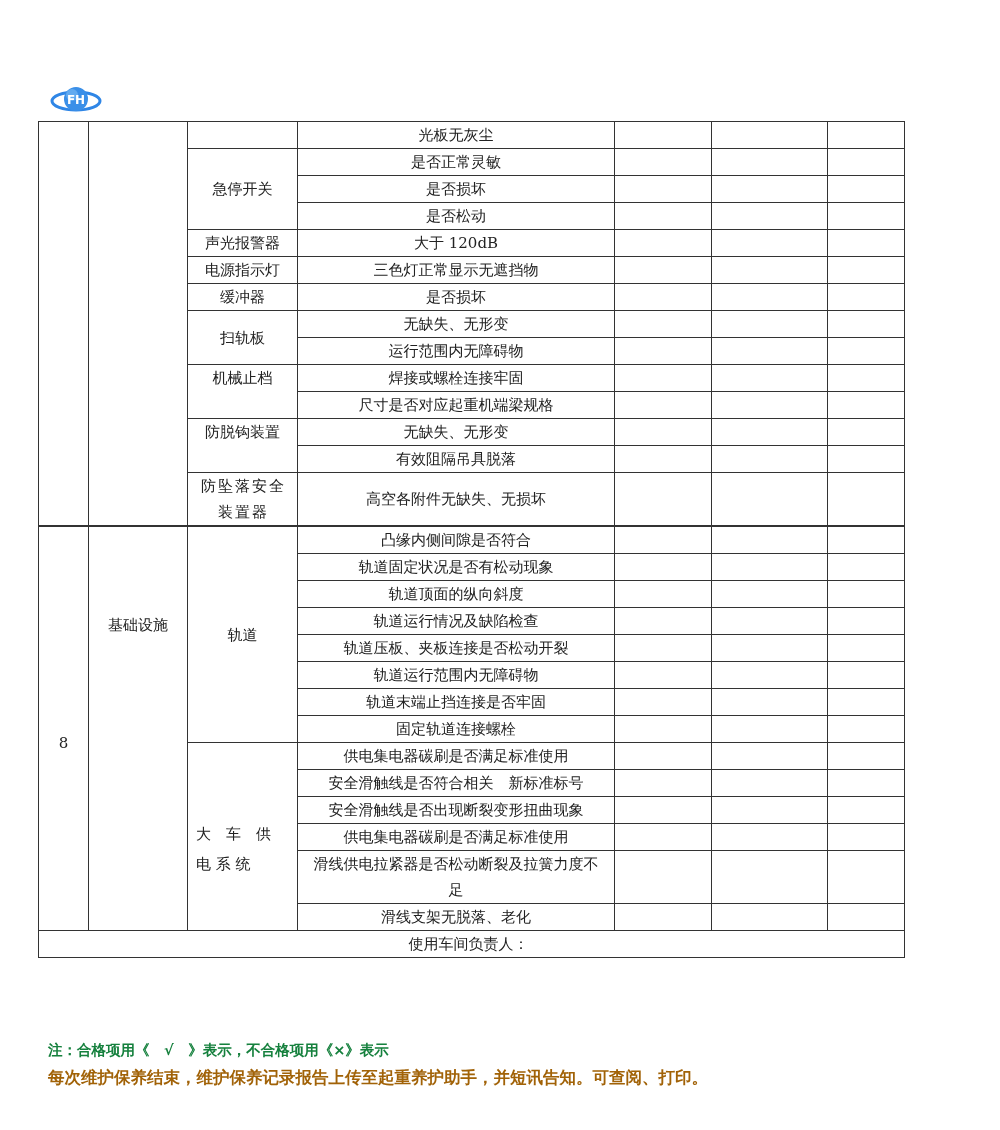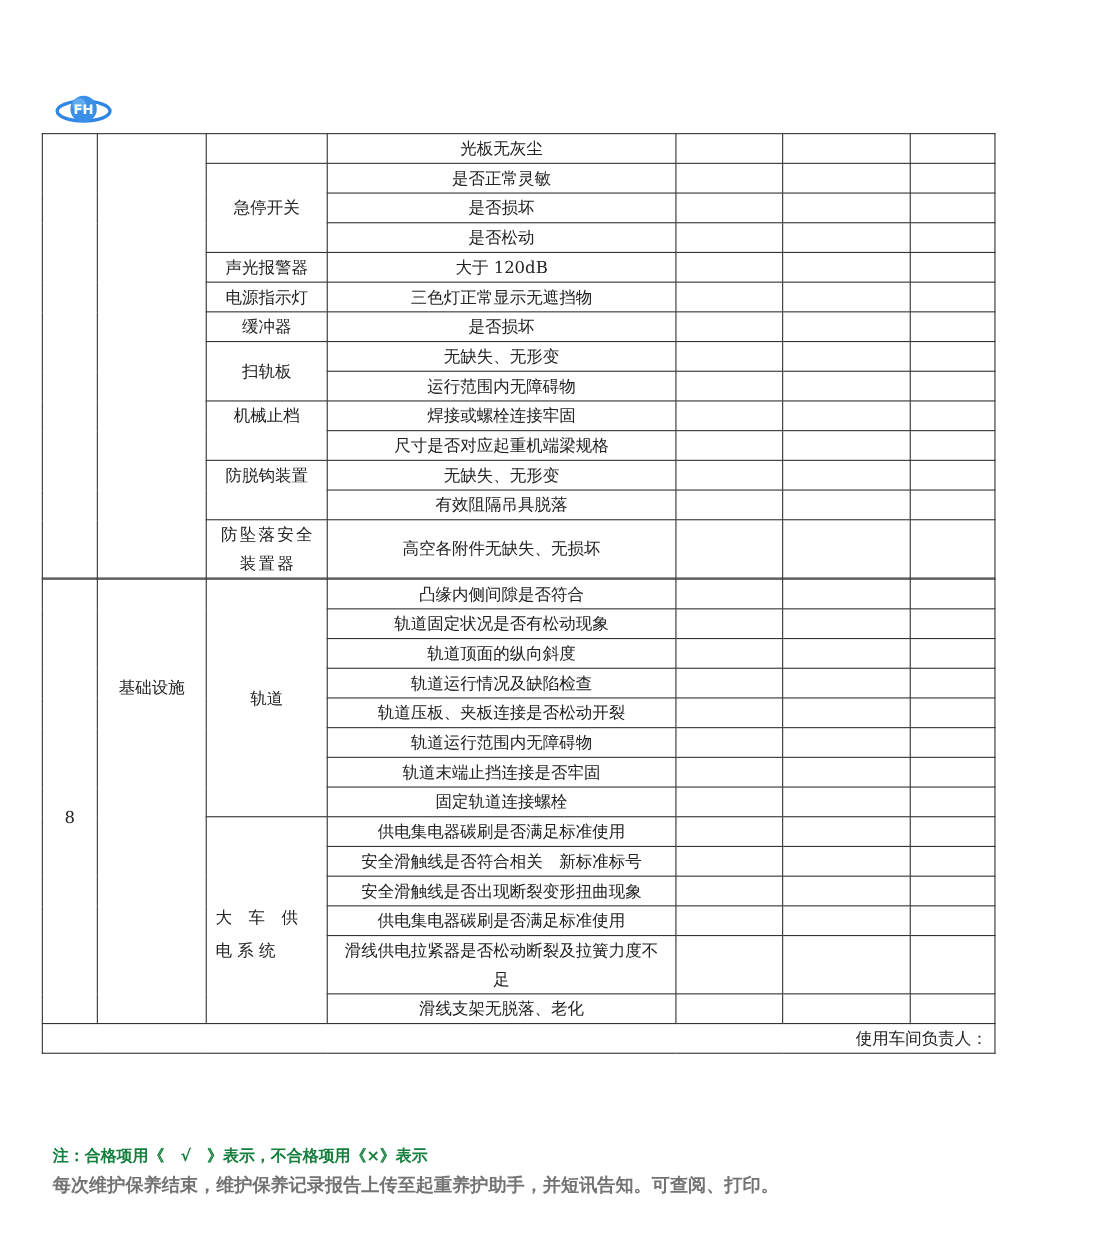--- a/index.html
+++ b/index.html
@@ -10,21 +10,21 @@
                 table-layout:fixed; width:866px; font-size:15px; }
   table.sheet td { border:1.2px solid #333; padding:0 6px; height:26px; line-height:26px;
                    vertical-align:middle; overflow:hidden; }
   td.c { text-align:center; }
   td.l { text-align:center; padding-left:10px; }
   td.wrap { line-height:26px; white-space:normal; }
   td.tall { height:53px; }
   .note1 { position:absolute; left:48px; top:1041px; font-family:"DejaVu Sans","Liberation Sans",sans-serif;
            font-size:14.5px; font-weight:bold; color:#15803d; }
   .note2 { position:absolute; left:48px; top:1067px; font-family:"DejaVu Sans","Liberation Sans",sans-serif;
-           font-size:16.5px; font-weight:bold; color:#737373; }
+           font-size:16.5px; font-weight:bold; color:#a16207; }
 </style>
 </head>
 <body>
 
 <svg class="logo" viewBox="0 0 52 32">
   <ellipse cx="26" cy="17" rx="24" ry="9" fill="none" stroke="#2f86e6" stroke-width="3"></ellipse>
   <circle cx="26" cy="15" r="12" fill="#3a8fe8"></circle>
   <circle cx="22" cy="11" r="6" fill="#7cbdf5" opacity="0.6"></circle>
   <text x="26" y="20" text-anchor="middle" font-family="DejaVu Sans, sans-serif" font-size="12" font-weight="bold" fill="#ffffff">FH</text>
 </svg>
@@ -232,19 +232,19 @@
         <td class="tall"></td>
         <td class="tall"></td>
     </tr>
     <tr>
       <td class="c">滑线支架无脱落、老化</td>
       <td></td>
         <td></td>
         <td></td>
     </tr>
     <tr>
-      <td colspan="7" style="text-align:right;padding-left:0"><span>使用车间负责人：</span></td>
+      <td colspan="7" style="text-align:center;padding-left:0"><span>使用车间负责人：</span></td>
     </tr>
   </tbody>
 </table>
 
 <div class="note1">注：合格项用《　√　》表示，不合格项用《×》表示</div>
 <div class="note2">每次维护保养结束，维护保养记录报告上传至起重养护助手，并短讯告知。可查阅、打印。</div>
 
 </body></html>

